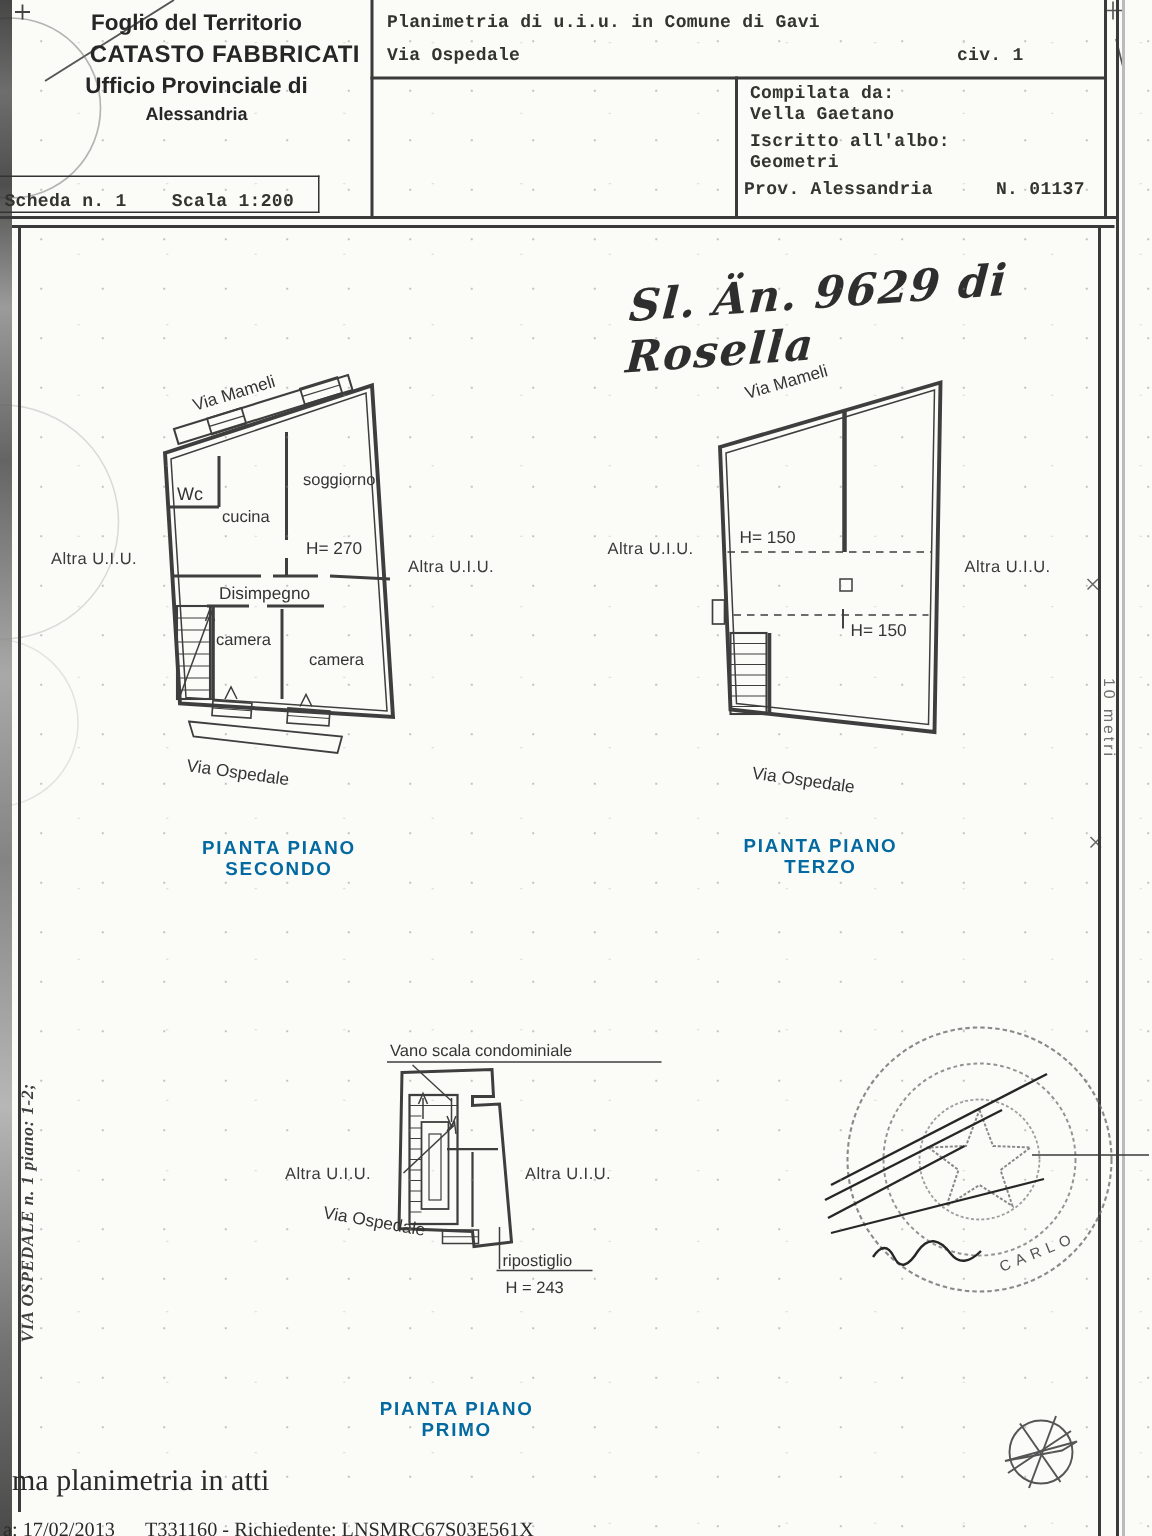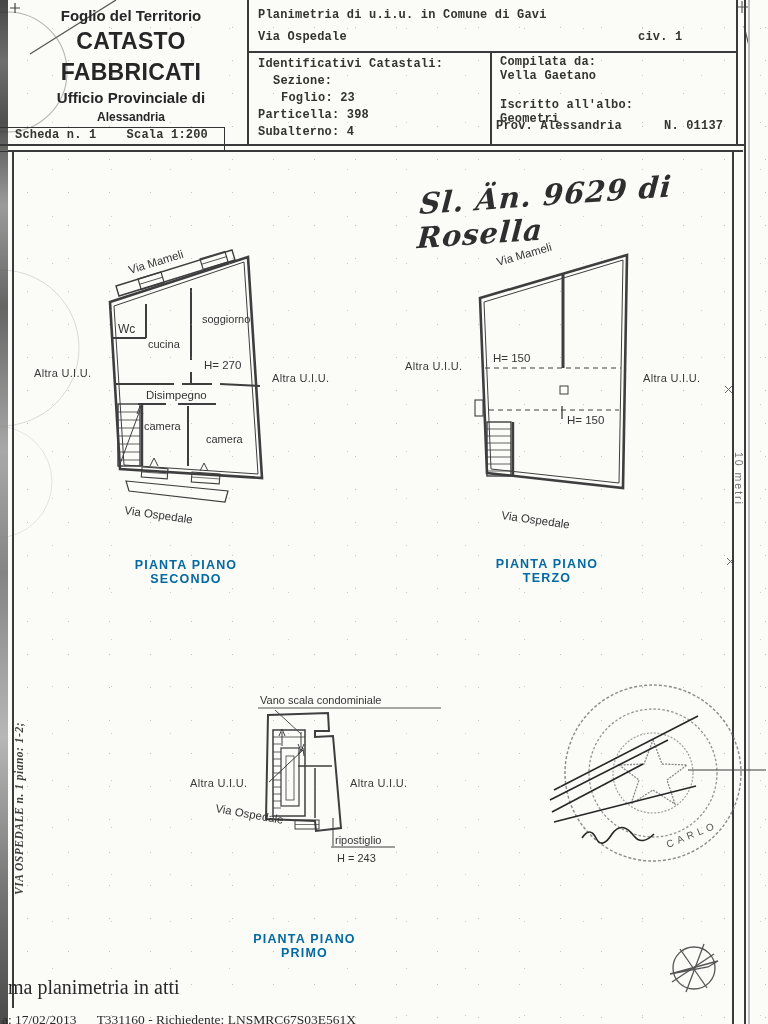--- a/index.html
+++ b/index.html
@@ -12,25 +12,25 @@
       radial-gradient(#a5a5a5 0.5px, transparent 0.8px);
     background-size:41px 33px,59px 47px;background-position:7px 11px,23px 5px;}
   .mono{font-family:"Liberation Mono","DejaVu Sans Mono",monospace;font-size:12px;
         font-weight:bold;color:#33332f;letter-spacing:.2px;white-space:pre;}
   .abs{position:absolute;}
   .hl{position:absolute;background:#3a3a3a;height:1.6px;}
   .vl{position:absolute;background:#3a3a3a;width:1.6px;}
   .agency{position:absolute;left:22px;top:6px;width:218px;text-align:center;
           font-weight:bold;color:#262626;line-height:1.35;}
   .agency .a1{font-size:15px;}
-  .agency .a2{font-size:23px;letter-spacing:.3px;}
+  .agency .a2{font-size:16px;letter-spacing:.3px;text-align:right;}
   .agency .a3{font-size:15px;}
   .agency .a4{font-size:12px;}
-  .schedabox{position:absolute;left:0;top:127px;width:212px;height:23px;
-             border:1.6px solid #333;border-left:none;display:flex;align-items:flex-start;padding-left:12px;}
+  .schedabox{position:absolute;left:0;top:117px;width:212px;height:23px;
+             border:1.6px solid #333;border-left:none;display:flex;align-items:flex-end;}
   .caption{position:absolute;font-size:12.5px;letter-spacing:1.2px;color:#0369a1;
            font-weight:600;text-align:center;}
   .altra{position:absolute;font-size:11px;color:#3a3a3a;letter-spacing:.3px;}
   .annotation{position:absolute;left:418px;top:176px;width:320px;
     font-family:"DejaVu Serif",serif;font-style:italic;font-weight:600;font-size:29px;
     color:#1d1d1d;transform:rotate(-4deg) skewX(-8deg);letter-spacing:1px;opacity:.92;}
   .footer-note{position:absolute;left:8px;top:976px;font-family:Liberation Serif, serif;
     font-size:20px;color:#2a2a2a;}
   .footer-bottom{position:absolute;left:2px;top:1012px;font-family:"Liberation Serif",serif;
     font-size:13.5px;color:#2a2a2a;white-space:pre;}
@@ -79,32 +79,25 @@
   <div class="vl" style="left:490px;top:51px;height:94px;"></div>
   <div class="vl" style="left:736px;top:0;height:145px;"></div>
   <div class="hl" style="left:247px;top:51px;width:490px;"></div>
   <div class="hl" style="left:0;top:144px;width:744px;"></div>
   <div class="hl" style="left:8px;top:150px;width:735px;"></div>
 
   <span class="mono abs" style="left:258px;top:8px;">Planimetria di u.i.u. in Comune di Gavi</span>
   <span class="mono abs" style="left:258px;top:30px;">Via Ospedale</span>
   <span class="mono abs" style="left:638px;top:30px;">civ. 1</span>
 
-  <div class="abs" style="left:258px;top:56px;line-height:17px;">
-    <div class="mono">Identificativi Catastali:</div>
-    <div class="mono" style="margin-left:15px;">Sezione:</div>
-    <div class="mono" style="margin-left:23px;">Foglio: 23</div>
-    <div class="mono">Particella: 398</div>
-    <div class="mono">Subalterno: 4</div>
-  </div>
 
   <div class="abs" style="left:500px;top:56px;line-height:13.5px;">
     <div class="mono">Compilata da:</div>
     <div class="mono">Vella Gaetano</div>
-    <div class="mono" style="margin-top:16px;">Iscritto all'albo:</div>
+    <div class="mono" style="margin-top:5px;">Iscritto all'albo:</div>
     <div class="mono">Geometri</div>
   </div>
   <span class="mono abs" style="left:496px;top:119px;font-family:Liberation Mono, monospace;">Prov. Alessandria</span>
   <span class="mono abs" style="left:664px;top:119px;">N. 01137</span>
 
   <div class="vl" style="left:12px;top:150px;height:858px;"></div>
   <div class="vl" style="left:732px;top:150px;height:874px;"></div>
   <div class="vl" style="left:744px;top:0;height:1024px;"></div>
   <div class="vl" style="left:748px;top:0;height:1024px;background:#bbb;"></div>
 

